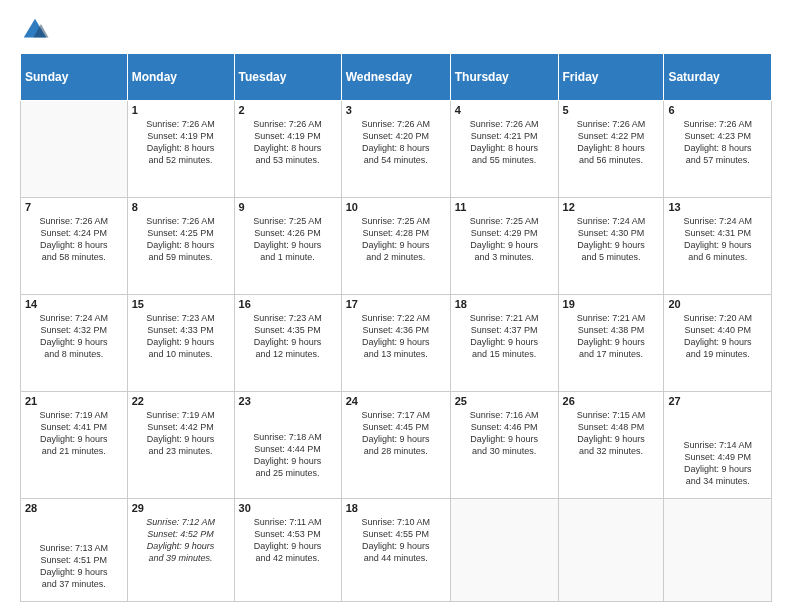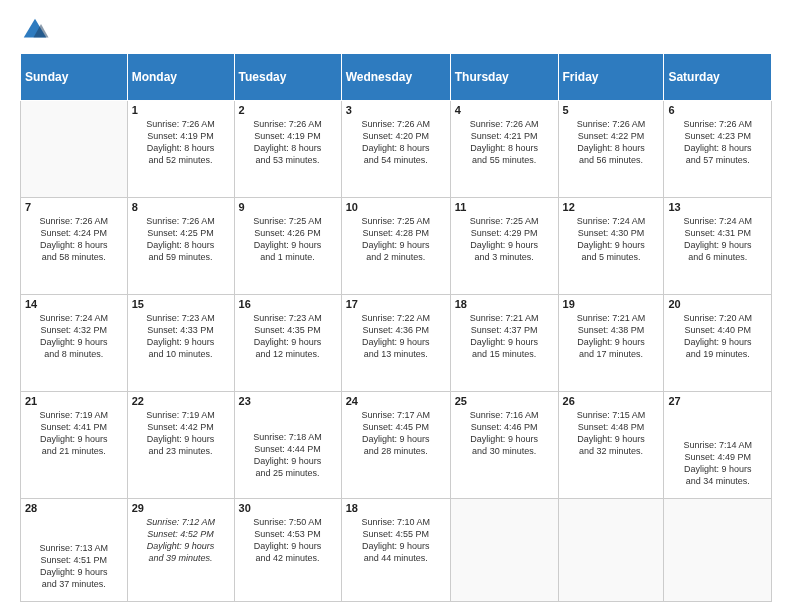--- a/index.html
+++ b/index.html
@@ -334,21 +334,21 @@
           </td>
           <td>
             <span class="day-num">29</span>
             <div class="cell-text" style="white-space: pre-line; font-style: italic;">Sunrise: 7:12 AM
 Sunset: 4:52 PM
 Daylight: 9 hours
 and 39 minutes.</div>
           </td>
           <td>
             <span class="day-num">30</span>
-            <div class="cell-text" style="white-space: pre-line;">Sunrise: 7:50 AM
+            <div class="cell-text" style="white-space: pre-line;">Sunrise: 7:11 AM
 Sunset: 4:53 PM
 Daylight: 9 hours
 and 42 minutes.</div>
           </td>
           <td>
             <span class="day-num">18</span>
             <div class="cell-text" style="white-space: pre-line;">Sunrise: 7:10 AM
 Sunset: 4:55 PM
 Daylight: 9 hours
 and 44 minutes.</div>

